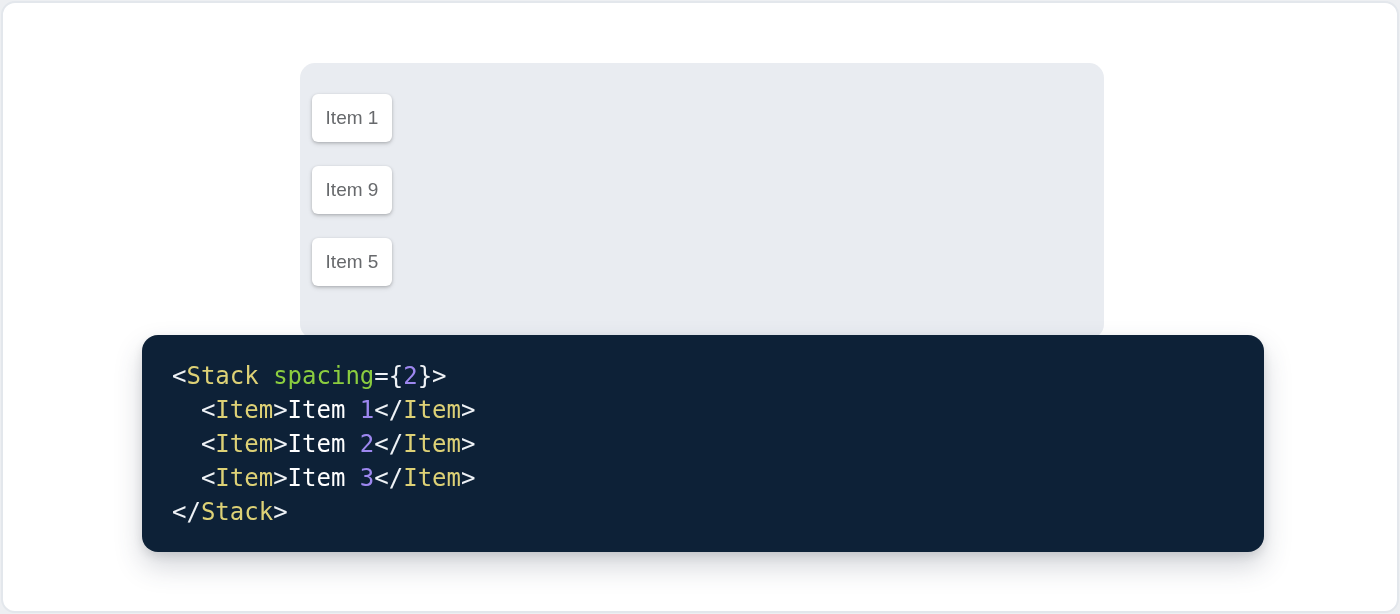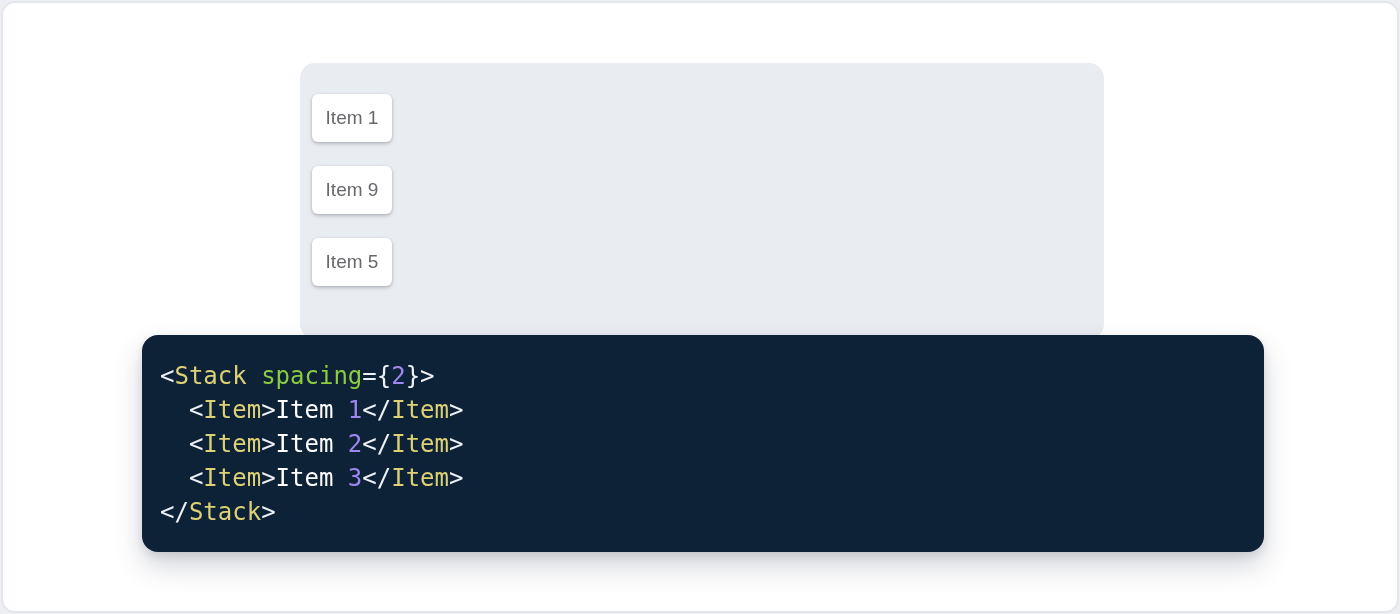--- a/index.html
+++ b/index.html
@@ -64,21 +64,21 @@
     color: var(--card-text);
     white-space: nowrap;
   }
   .code-block {
     position: absolute;
     left: 139px; top: 332px;
     width: 1122px; height: 217px;
     background: var(--code-bg);
     border-radius: 16px;
     box-shadow: 0 14px 28px rgba(55,65,85,0.22), 0 4px 10px rgba(0,0,0,0.10);
-    padding: 24px 18px;
+    padding: 24px 30px;
     overflow: hidden;
   }
   .code {
     font-family: "DejaVu Sans Mono", "Liberation Mono", monospace;
     font-size: 24px;
     line-height: 34px;
     white-space: pre;
   }
   .code-line { height: 34px; }
   .tok-punctuation { color: var(--tok-punctuation); }

